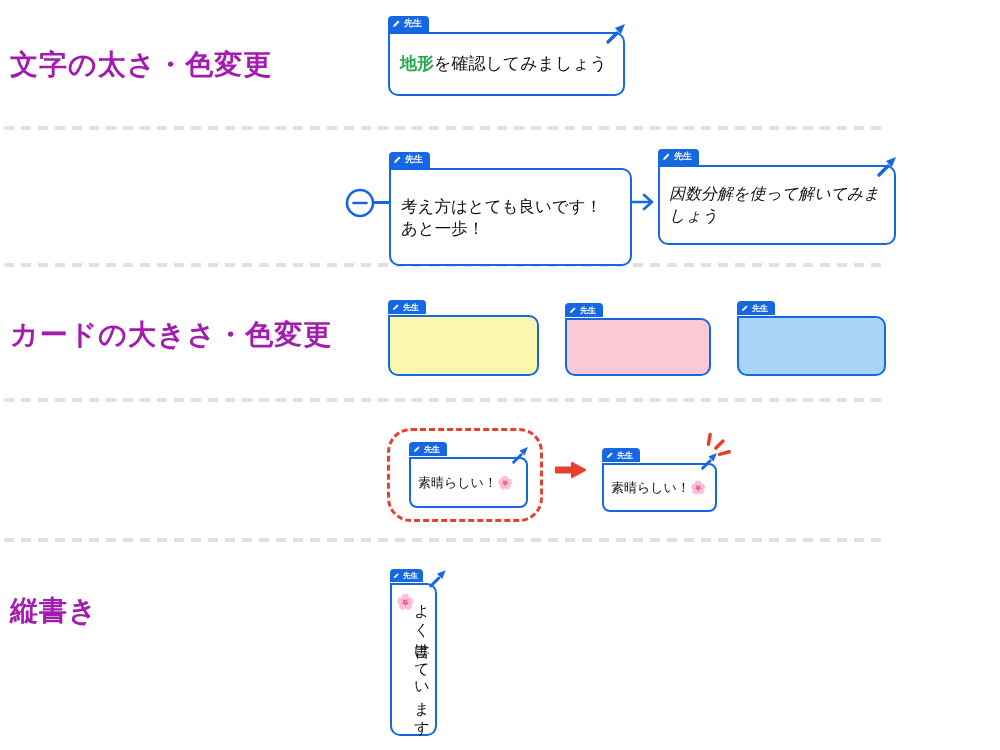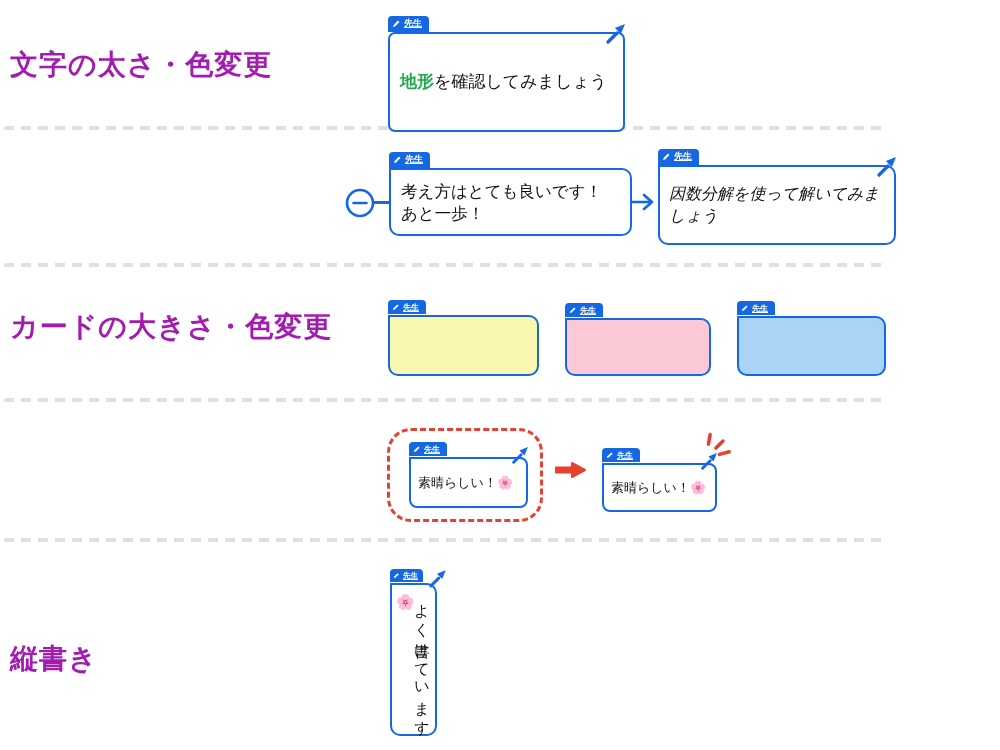--- a/index.html
+++ b/index.html
@@ -12,21 +12,21 @@
   body{font-family:"Liberation Sans","DejaVu Sans",sans-serif;background:#fff;}
   #stage{position:relative;width:1000px;height:750px;background:#fff;overflow:hidden;}
 
   .row-label{position:absolute;left:10px;font-size:28px;font-weight:700;color:#a21caf;letter-spacing:1px;white-space:nowrap;}
 
   .separator{position:absolute;left:4px;width:878px;height:4px;border-radius:2px;
     background:repeating-linear-gradient(90deg,var(--sep) 0 10px,transparent 10px 17px);}
 
   .card{position:absolute;}
   .card-tab{position:relative;display:inline-flex;align-items:center;gap:3px;background:var(--blue);
-    color:#fff;height:16px;padding:0 7px 0 4px;border-radius:4px 4px 0 0;font-size:9px;font-weight:700;z-index:2;text-decoration:underline;}
+    color:#fff;height:16px;padding:0 7px 0 4px;border-radius:4px 4px 0 0;font-size:9px;font-weight:700;z-index:2;}
   .card-tab.small{height:14px;font-size:8px;}
   .card-tab.tiny{height:13px;font-size:7.5px;padding:0 5px 0 3px;}
   .card-body{position:relative;background:#fff;border:2.5px solid var(--blue);
     border-radius:0 10px 10px 10px;display:flex;align-items:center;z-index:1;box-sizing:border-box;}
   .card-text{padding:0 10px;font-size:17px;color:#111;line-height:1.35;white-space:pre-line;}
   .hl{color:var(--green);font-weight:700;}
 
   .ne-arrow{position:absolute;z-index:3;}
 
   .connector{position:absolute;background:var(--blue);}
@@ -43,21 +43,21 @@
 
   <div class="row-label" style="top:46px;">文字の太さ・色変更</div>
 
   <div class="card" style="left:388px;top:14px;width:237px;">
     <div class="card-tab">
       <svg width="9" height="9" viewBox="0 0 10 10">
           <path d="M1.2 8.8 L1.8 6.6 L6.6 1.8 L8.2 3.4 L3.4 8.2 Z" fill="#fff"></path>
         </svg>
       <span>先生</span>
     </div>
-    <div class="card-body" style="width:237px;height:100px;border-radius:7px;">
+    <div class="card-body" style="width:237px;height:64px;">
       <div class="card-text"><span class="hl">地形</span><span>を確認してみましょう</span></div>
     </div>
     <svg class="ne-arrow" style="top:4px;right:-6px;" width="32" height="32" viewBox="0 0 32 32">
       <path d="M9 24 L18 15" stroke="#1567e2" stroke-width="3.4" stroke-linecap="round"></path>
       <polygon points="26,6 21.9,16.1 15.9,10.1" fill="#1567e2"></polygon>
     </svg>
   </div>
 
   <div class="separator" style="top:126px;"></div>
 
@@ -68,21 +68,21 @@
   </svg>
   <div class="connector" style="left:374px;top:201px;width:16px;height:3px;"></div>
 
   <div class="card" style="left:389px;top:150px;width:243px;">
     <div class="card-tab">
       <svg width="9" height="9" viewBox="0 0 10 10">
           <path d="M1.2 8.8 L1.8 6.6 L6.6 1.8 L8.2 3.4 L3.4 8.2 Z" fill="#fff"></path>
         </svg>
       <span>先生</span>
     </div>
-    <div class="card-body" style="width:243px;height:68px;">
+    <div class="card-body" style="width:243px;height:98px;">
       <div class="card-text" style="font-size:16.5px;">考え方はとても良いです！
 あと一歩！</div>
     </div>
   </div>
 
   <svg style="position:absolute;left:629px;top:191px;" width="30" height="22" viewBox="0 0 30 22">
     <path d="M1 11 H21 M15 4 L23 11 L15 18" stroke="#1567e2" stroke-width="2.6" fill="none" stroke-linecap="round" stroke-linejoin="round"></path>
   </svg>
 
   <div class="card" style="left:658px;top:147px;width:238px;">
@@ -96,21 +96,21 @@
       <div class="card-text" style="font-size:16px;padding:0 9px;font-style:italic;">因数分解を使って解いてみましょう</div>
     </div>
     <svg class="ne-arrow" style="top:4px;right:-6px;" width="32" height="32" viewBox="0 0 32 32">
       <path d="M9 24 L18 15" stroke="#1567e2" stroke-width="3.4" stroke-linecap="round"></path>
       <polygon points="26,6 21.9,16.1 15.9,10.1" fill="#1567e2"></polygon>
     </svg>
   </div>
 
   <div class="separator" style="top:263px;"></div>
 
-  <div class="row-label" style="top:308px;">カードの大きさ・色変更</div>
+  <div class="row-label" style="top:316px;">カードの大きさ・色変更</div>
 
   <div class="card" style="left:388px;top:297px;width:151px;">
     <div class="card-tab small">
       <svg width="8" height="8" viewBox="0 0 10 10">
           <path d="M1.2 8.8 L1.8 6.6 L6.6 1.8 L8.2 3.4 L3.4 8.2 Z" fill="#fff"></path>
         </svg>
       <span>先生</span>
     </div>
     <div class="card-body" style="width: 151px; height: 61px; border-width: 2px; background: rgb(250, 247, 175);"></div>
   </div>
@@ -177,21 +177,21 @@
   </div>
 
   <svg style="position:absolute;left:702px;top:428px;" width="40" height="32" viewBox="0 0 40 32">
     <path d="M6.4 16.2 L8.2 6.4" stroke="#e6402f" stroke-width="3.5" stroke-linecap="round"></path>
     <path d="M13.9 20.1 L21 13" stroke="#e6402f" stroke-width="3.5" stroke-linecap="round"></path>
     <path d="M17.5 26.4 L27.2 23.8" stroke="#e6402f" stroke-width="3.5" stroke-linecap="round"></path>
   </svg>
 
   <div class="separator" style="top:538px;"></div>
 
-  <div class="row-label" style="top:592px;margin-top:48px;">縦書き</div>
+  <div class="row-label" style="top:592px;">縦書き</div>
 
   <div class="card" style="left:390px;top:565px;width:47px;">
     <div class="card-tab tiny">
       <svg width="7" height="7" viewBox="0 0 10 10">
           <path d="M1.2 8.8 L1.8 6.6 L6.6 1.8 L8.2 3.4 L3.4 8.2 Z" fill="#fff"></path>
         </svg>
       <span>先生</span>
     </div>
     <div class="card-body" style="width:47px;height:153px;border-radius:0 10px 10px 10px;align-items:flex-start;justify-content:center;">
       <div class="vertical-text">よく書けています🌸</div>

